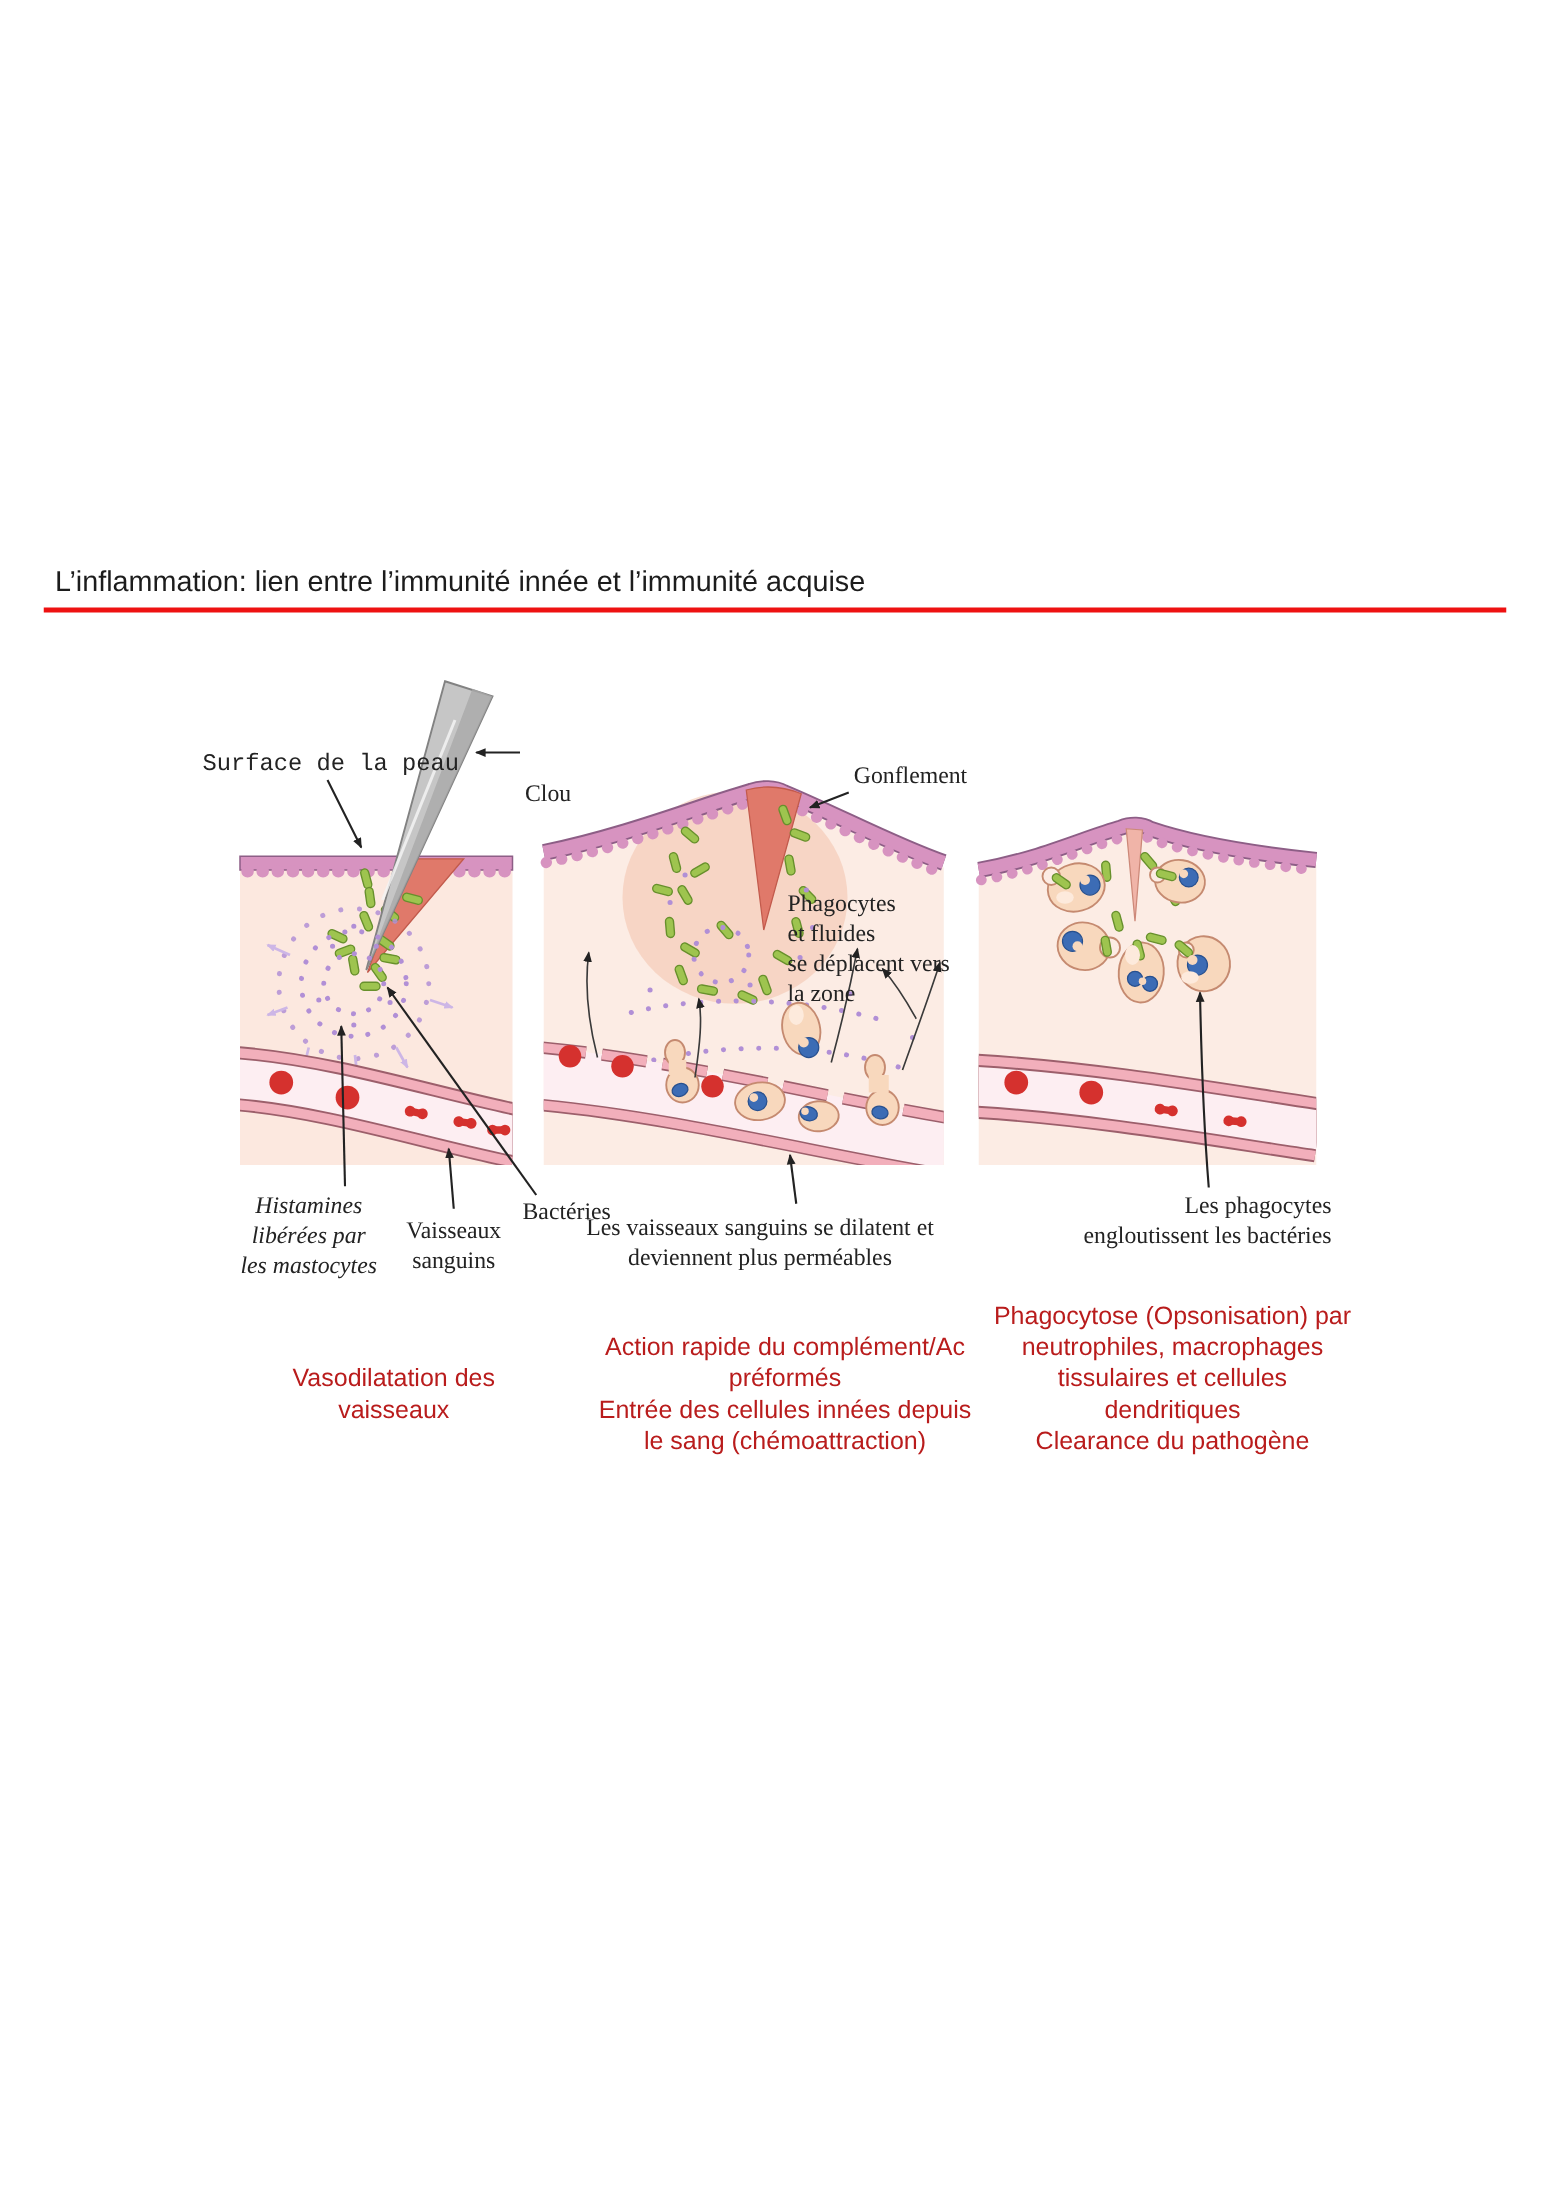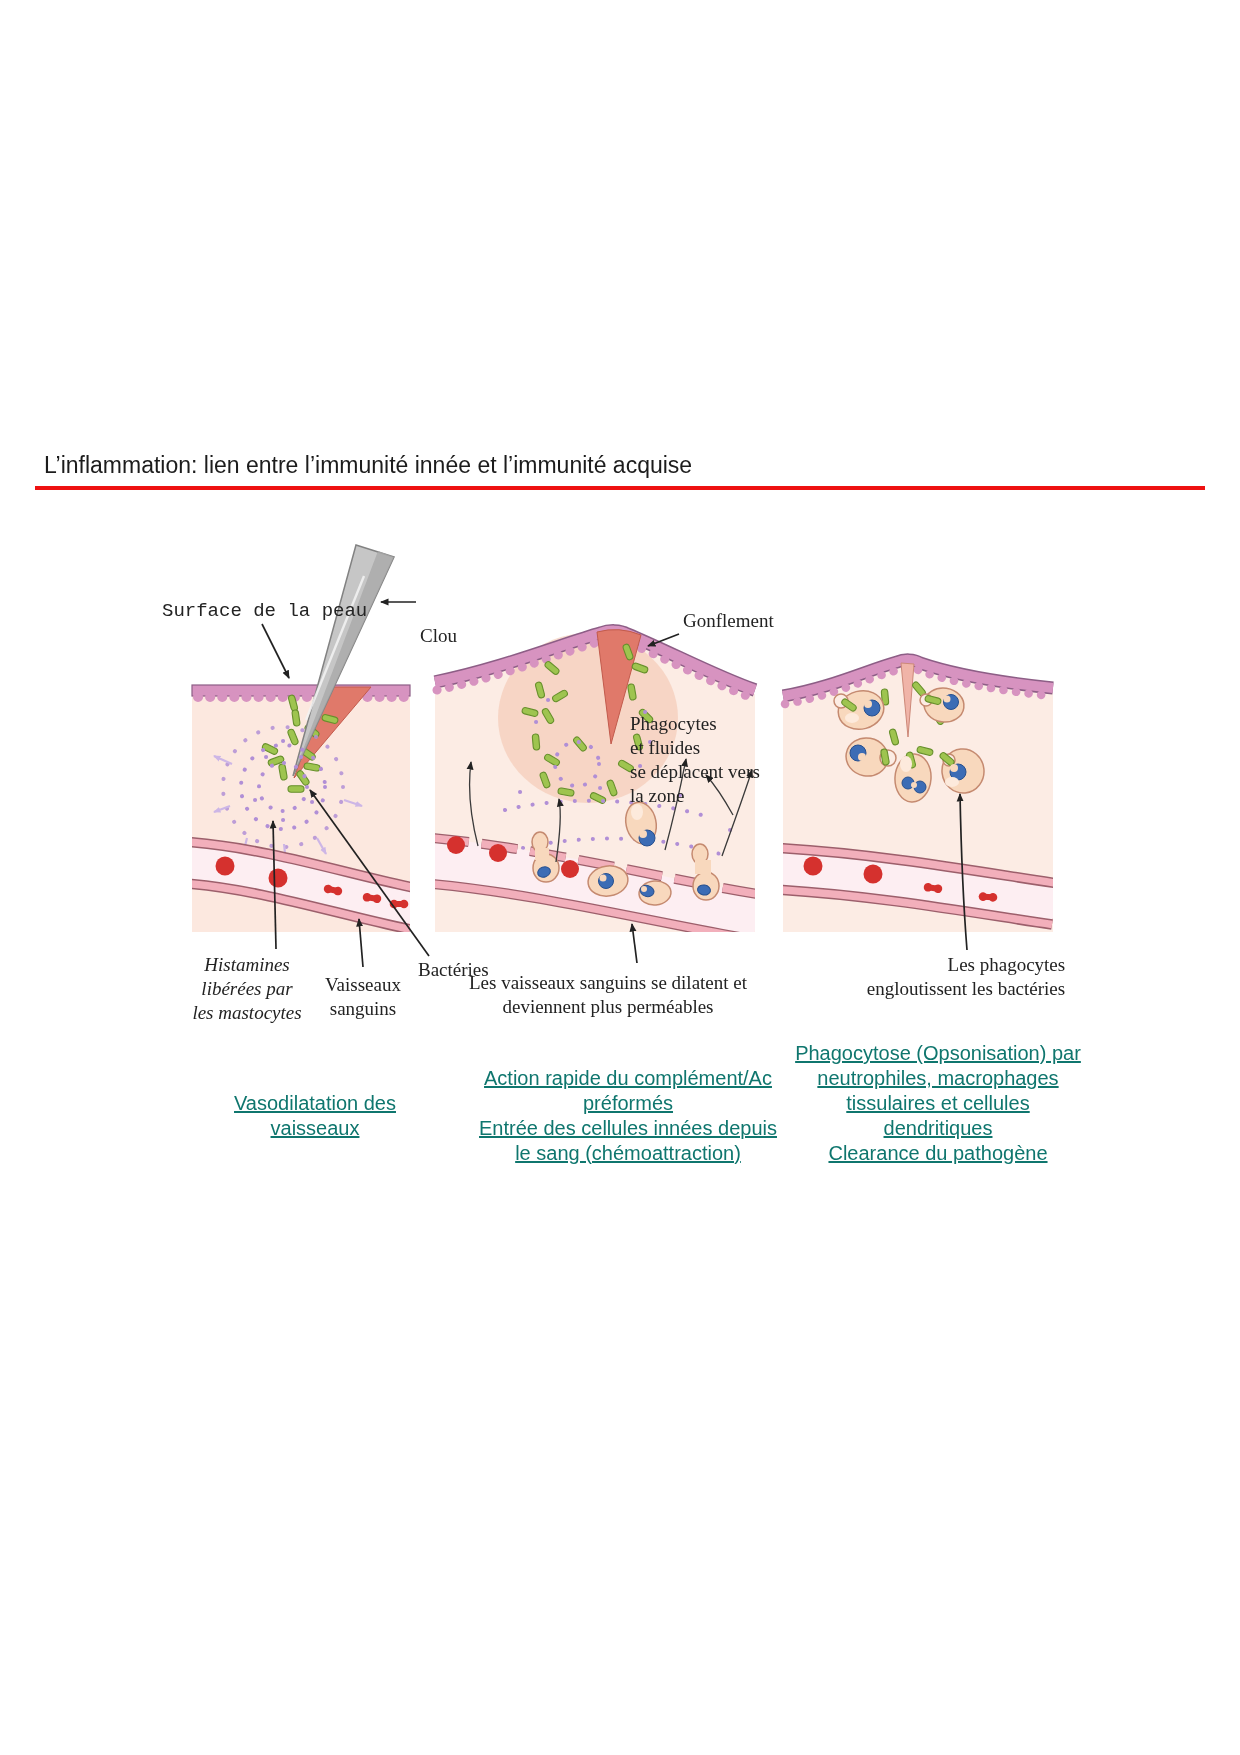--- a/index.html
+++ b/index.html
@@ -4,21 +4,21 @@
 <style>
   html,body{margin:0;padding:0;background:#fff;}
   .canvas{position:relative;width:1240px;height:1302px;background:#fff;overflow:hidden;
           font-family:"Liberation Sans",sans-serif;}
   .title{position:absolute;left:44px;top:449px;font:23px/32px "Liberation Sans",sans-serif;
          color:#1c1c1c;white-space:nowrap;}
   .divider{position:absolute;left:35px;top:486px;width:1170px;height:4px;background:#ee1111;}
   .fig{position:absolute;left:0;top:0;width:1240px;height:1755px;}
   .lbl{position:absolute;white-space:pre-line;color:#232323;}
   .serif{font:19px/24px "Liberation Serif","DejaVu Serif",serif;}
-  .sans{font:20px/25px "Liberation Sans",sans-serif;color:#0f766e;text-decoration:underline;}
+  .sans{font:20px/25px "Liberation Sans",sans-serif;color:#b91c1c;}
   .center{transform:translateX(-50%);text-align:center;}
 </style>
 </head>
 <body>
 
 <div class="canvas">
 
   <div class="title">L’inflammation: lien entre l’immunité innée et l’immunité acquise</div>
   <div class="divider"></div>
 

